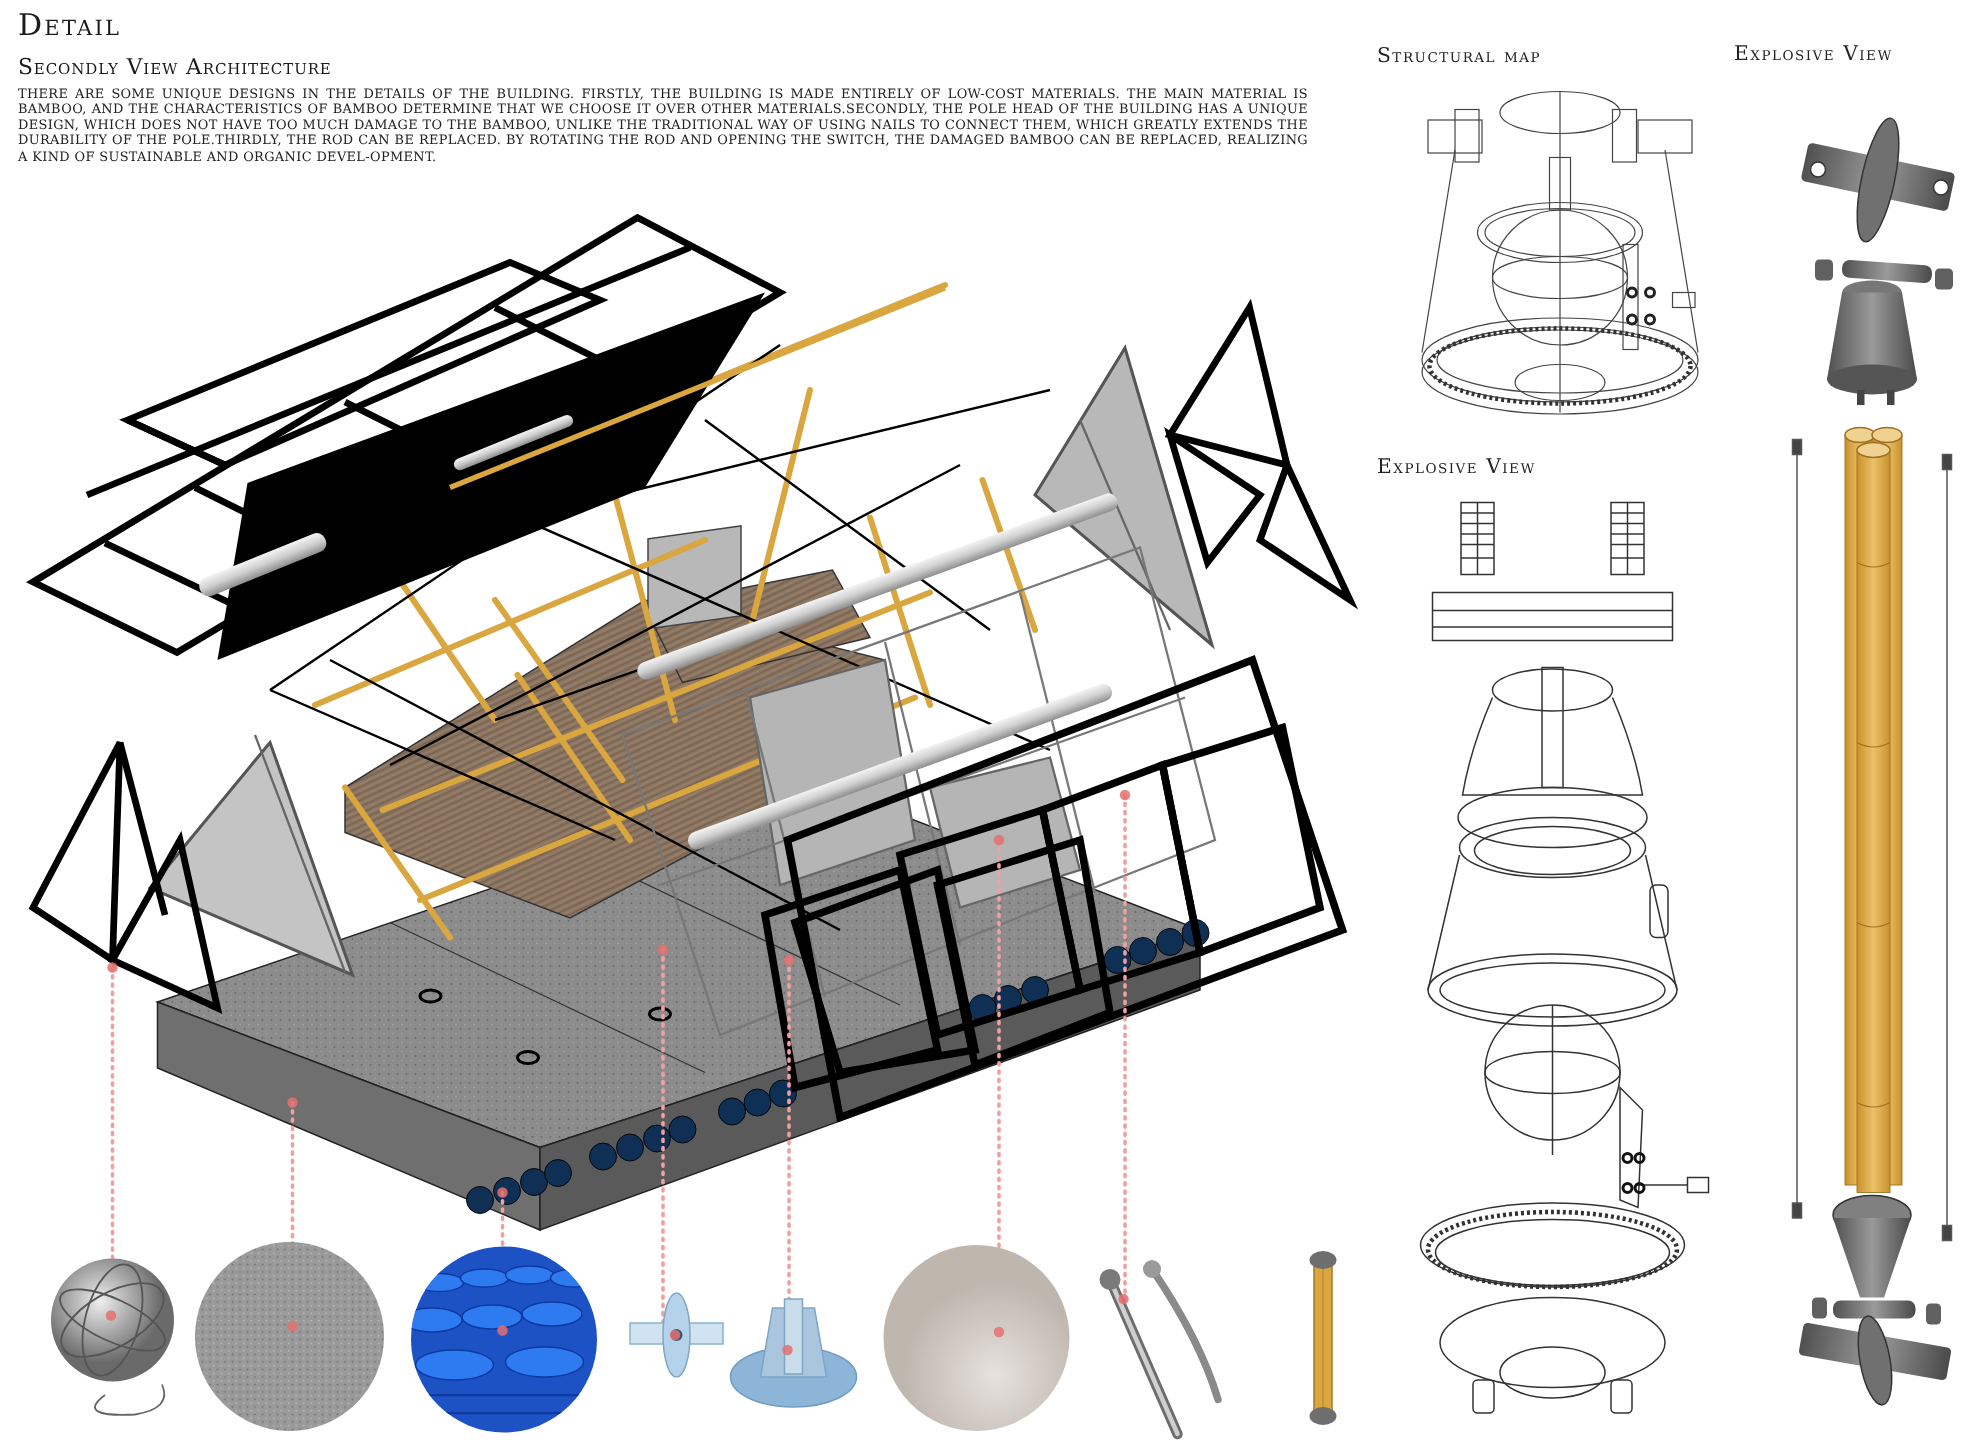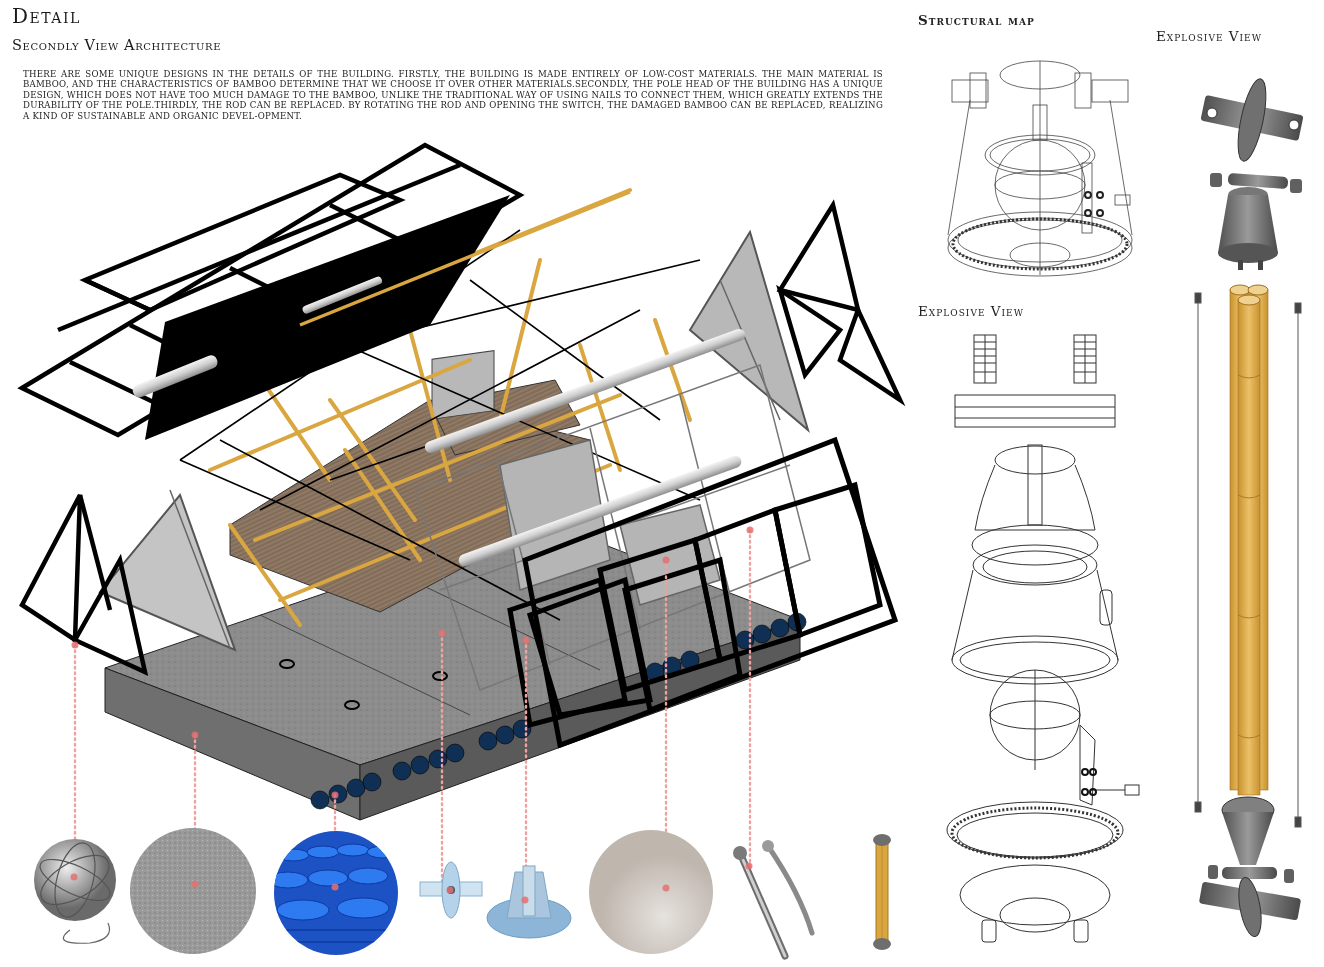--- a/index.html
+++ b/index.html
@@ -1,33 +1,33 @@
 <!DOCTYPE html>
 <html><head>
 <meta charset="utf-8">
 <style>
   html, body { margin: 0; padding: 0; background: #ffffff; }
   body { width: 1324px; height: 967px; position: relative; overflow: hidden; font-family: "DejaVu Serif", "Liberation Serif", serif; color: #1a1a1a; }
   .title { position: absolute; left: 12px; top: 4px; font-size: 20px; font-variant: small-caps; letter-spacing: 1.5px; font-weight: normal; margin: 0; }
   .subtitle { position: absolute; left: 12px; top: 37px; font-size: 14.5px; font-variant: small-caps; letter-spacing: 0.6px; margin: 0; font-weight: normal; }
-  .desc { position: absolute; left: 12px; top: 58px; width: 860px; font-size: 8.6px; line-height: 10.4px; text-transform: uppercase; letter-spacing: 0.25px; color: #222; margin: 11px; text-align: justify; }
+  .desc { position: absolute; left: 12px; top: 58px; width: 860px; font-size: 8.6px; line-height: 10.4px; text-transform: uppercase; letter-spacing: 0.25px; color: #222; margin: 0; text-align: justify; }
   .label { position: absolute; font-size: 13.5px; font-variant: small-caps; letter-spacing: 1px; color: #222; }
   svg { position: absolute; overflow: visible; }
   .dot-line { stroke: #f0a0a0; stroke-width: 2.4; stroke-dasharray: 1.5 4; stroke-linecap: round; }
   .dot { fill: #e47070; opacity: 0.85; }
   .material { position: absolute; }
 </style>
 </head>
 <body>
 
 <h1 class="title">Detail</h1>
 <h2 class="subtitle">Secondly View Architecture</h2>
 <p class="desc">There are some unique designs in the details of the building. Firstly, the building is made entirely of low-cost materials. The main material is bamboo, and the characteristics of bamboo determine that we choose it over other materials.Secondly, the pole head of the building has a unique design, which does not have too much damage to the bamboo, unlike the traditional way of using nails to connect them, which greatly extends the durability of the pole.Thirdly, the rod can be replaced. By rotating the rod and opening the switch, the damaged bamboo can be replaced, realizing a kind of sustainable and organic devel-opment.</p>
 
-<div class="label" style="left:918px; top:12px;font-weight:bold;">Structural map</div>
+<div class="label" style="left:918px; top:29px;">Structural map</div>
 <div class="label" style="left:918px; top:303px;">Explosive View</div>
 <div class="label" style="left:1156px; top:28px;">Explosive View</div>
 
 <svg style="left:0;top:0;" width="920" height="820" viewBox="0 0 920 820">
   <defs>
     <pattern id="conc" width="6" height="6" patternUnits="userSpaceOnUse">
       <rect width="6" height="6" fill="#8c8c8c"></rect>
       <circle cx="1" cy="2" r="0.6" fill="#6a6a6a"></circle>
       <circle cx="4" cy="5" r="0.5" fill="#a8a8a8"></circle>
     </pattern>

